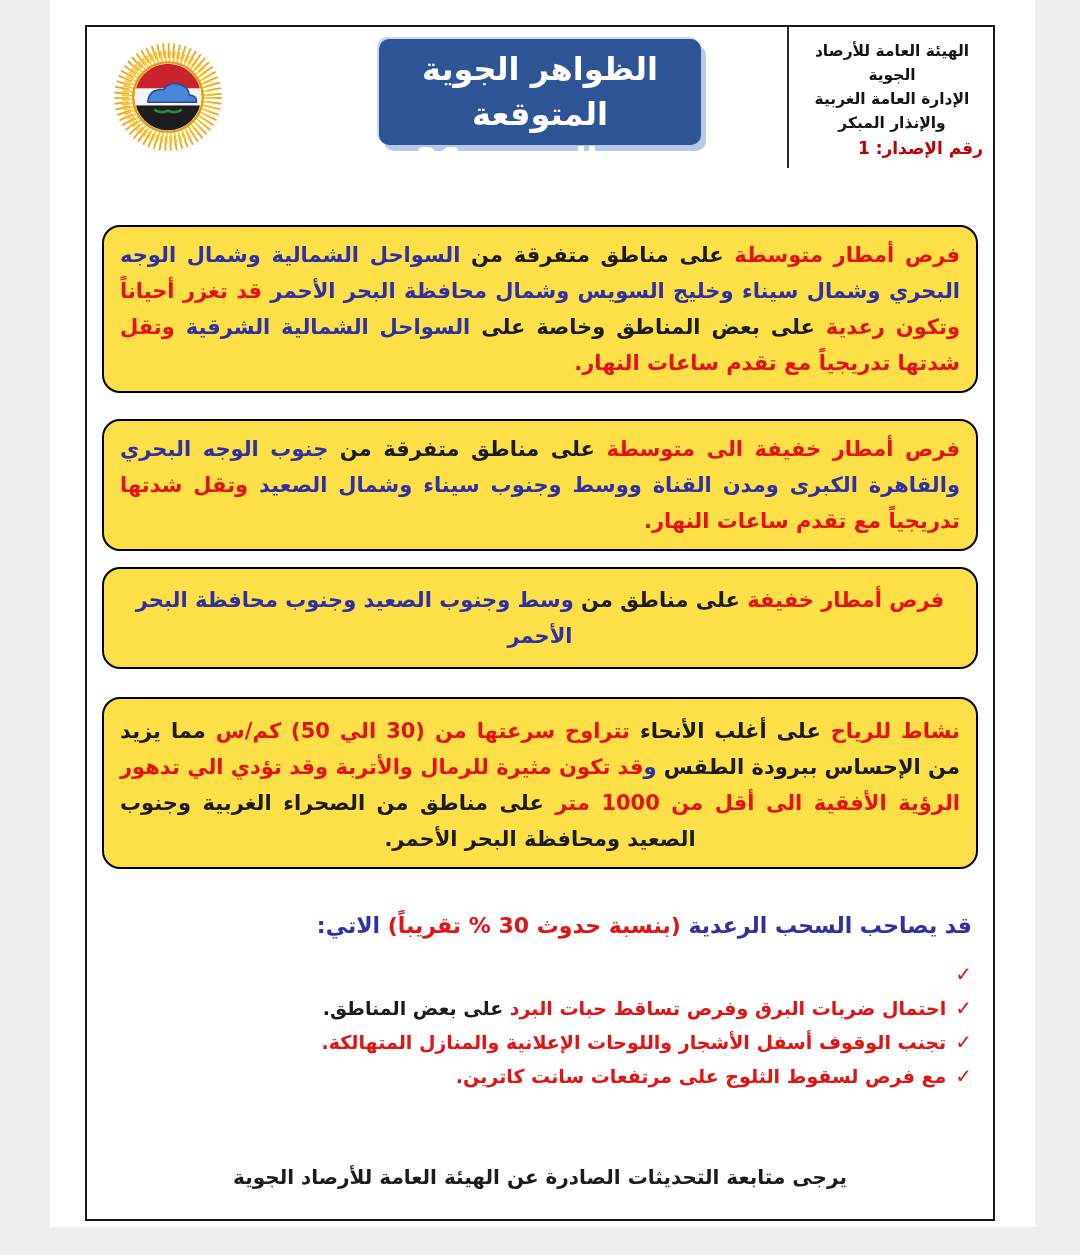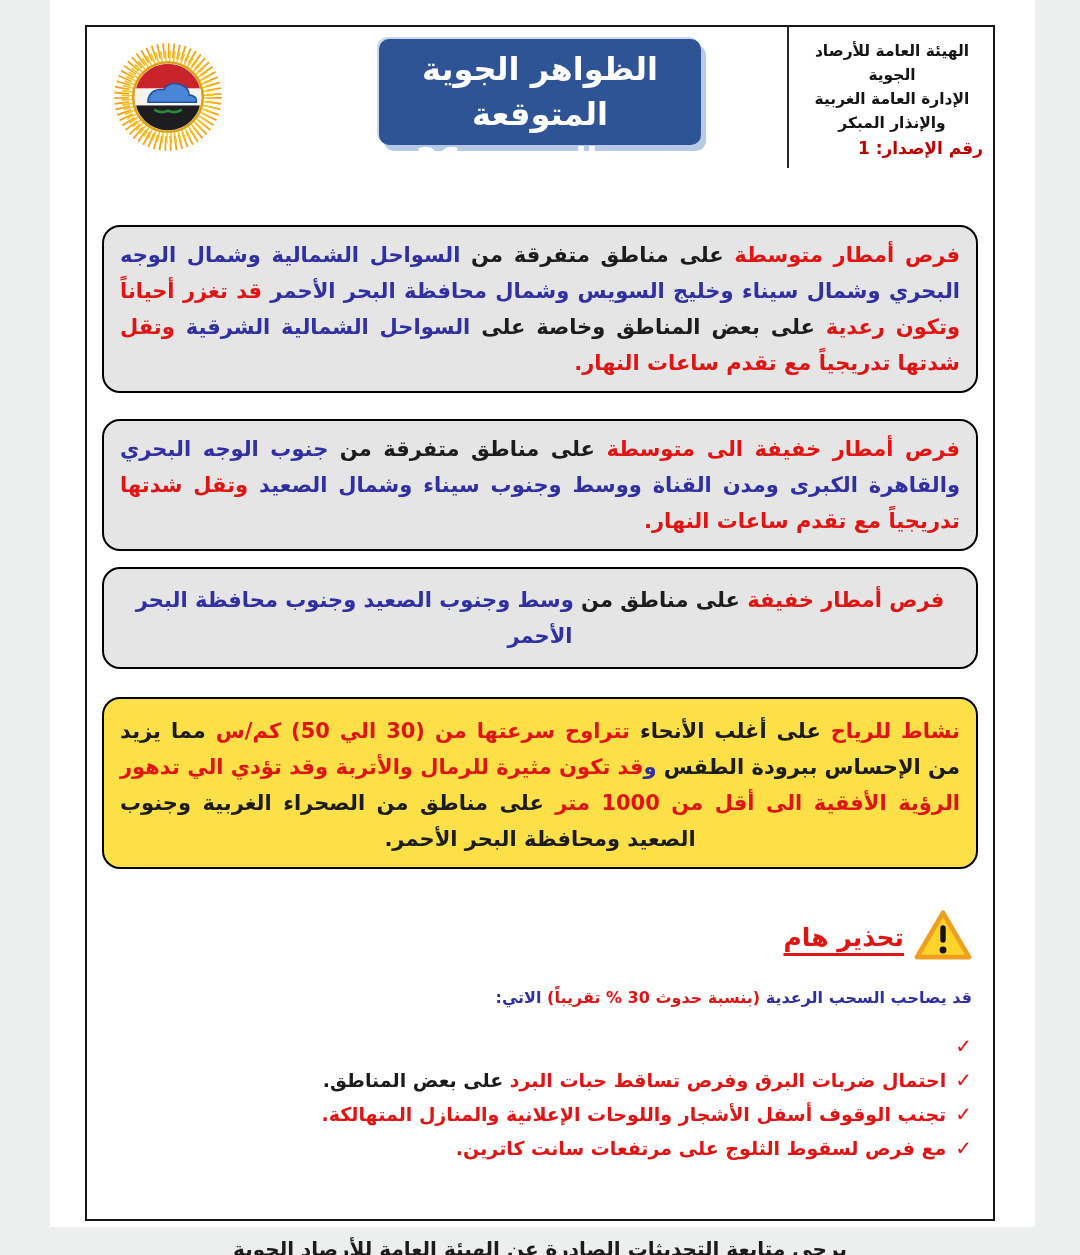--- a/index.html
+++ b/index.html
@@ -34,38 +34,38 @@
     color:#ffffff;text-align:center;font-size:32px;line-height:45px;
     padding-top:8px;box-sizing:border-box;
   }
   .logo{position:absolute;left:8px;top:12px;width:116px;height:116px;}
   
   .box{
     border:2.5px solid #000;border-radius:18px;box-sizing:border-box;
     padding:10px 16px;font-size:21px;line-height:36px;
     text-align:justify;color:#1c1c1c;
   }
-  .box.pink{background:#e5e5e5;}
+  .box.pink{background:#fde047;}
   .box.white{background:#fde047;}
   .box1{margin-top:22px;min-height:120px;}
   .box2{margin-top:26px;min-height:102px;}
   .box3{margin-top:16px;min-height:102px;display:flex;align-items:center;justify-content:center;}
   .box3 .box-text{text-align:center;width:100%;}
   .box4{margin-top:28px;min-height:142px;text-align:justify;text-align-last:center;padding-top:14px;}
   .seg-red{color:#e11414;}
   .seg-blue{color:#3030a3;}
   .seg-black{color:#1c1c1c;}
   
   .warning{margin-top:40px;padding:0 6px;}
   .warn-head{display:flex;align-items:center;gap:10px;}
   .warn-head .label{
     color:#e11414;font-size:25px;
     text-decoration:underline;text-decoration-thickness:2.5px;text-underline-offset:7px;
   }
-  .warn-intro{margin-top:16px;text-align:right;font-size:16px;line-height:34px;}
+  .warn-intro{margin-top:16px;text-align:right;font-size:22px;line-height:34px;}
   .checklist{margin-top:14px;}
   .check-item{display:flex;align-items:flex-start;gap:9px;font-size:19px;line-height:34px;}
   .check-glyph{color:#e11414;font-size:20px;flex:0 0 auto;}
   
   .footer1{margin-top:72px;text-align:center;font-size:20px;color:#1c1c1c;}
 </style>
 </head>
 <body>
 
 <div class="paper">
@@ -113,30 +113,20 @@
 
     <div class="box pink box3">
       <div class="box-text"><span class="seg-red">فرص أمطار خفيفة </span><span class="seg-black">على مناطق من </span><span class="seg-blue">وسط وجنوب الصعيد وجنوب محافظة البحر الأحمر</span></div>
     </div>
 
     <div class="box white box4">
       <div class="box-text"><span class="seg-red">نشاط للرياح </span><span class="seg-black">على أغلب الأنحاء </span><span class="seg-red">تتراوح سرعتها من (30 الي 50) كم/س </span><span class="seg-black">مما يزيد من الإحساس ببرودة الطقس </span><span class="seg-blue">و</span><span class="seg-red">قد تكون مثيرة للرمال والأتربة وقد تؤدي الي تدهور الرؤية الأفقية الى أقل من 1000 متر </span><span class="seg-black">على مناطق من الصحراء الغربية وجنوب الصعيد ومحافظة البحر الأحمر.</span></div>
     </div>
 
     <div class="warning">
-      <div class="warn-head">
-        <span>
-          <svg width="58" height="52" viewBox="0 0 60 54">
-            <path d="M30 4 L57 50 H3 Z" fill="#ffd42a" stroke="#ef9f1f" stroke-width="5" stroke-linejoin="round"></path>
-            <rect x="27.2" y="17" width="5.6" height="18" rx="2.8" fill="#141414"></rect>
-            <circle cx="30" cy="42.5" r="3.6" fill="#141414"></circle>
-          </svg>
-        </span>
-        <span class="label">تحذير هام</span>
-      </div>
 
       <div class="warn-intro"><span class="seg-blue">قد يصاحب السحب الرعدية </span><span class="seg-red">(بنسبة حدوث 30 % تقريباً)</span><span class="seg-blue"> الاتي:</span></div>
 
       <div class="checklist">
         <div class="check-item">
           <span class="check-glyph">✓</span>
         </div>
         <div class="check-item">
           <span class="check-glyph">✓</span>
           <span><span class="seg-red">احتمال ضربات البرق وفرص تساقط حبات البرد </span><span class="seg-black">على بعض المناطق.</span></span>

